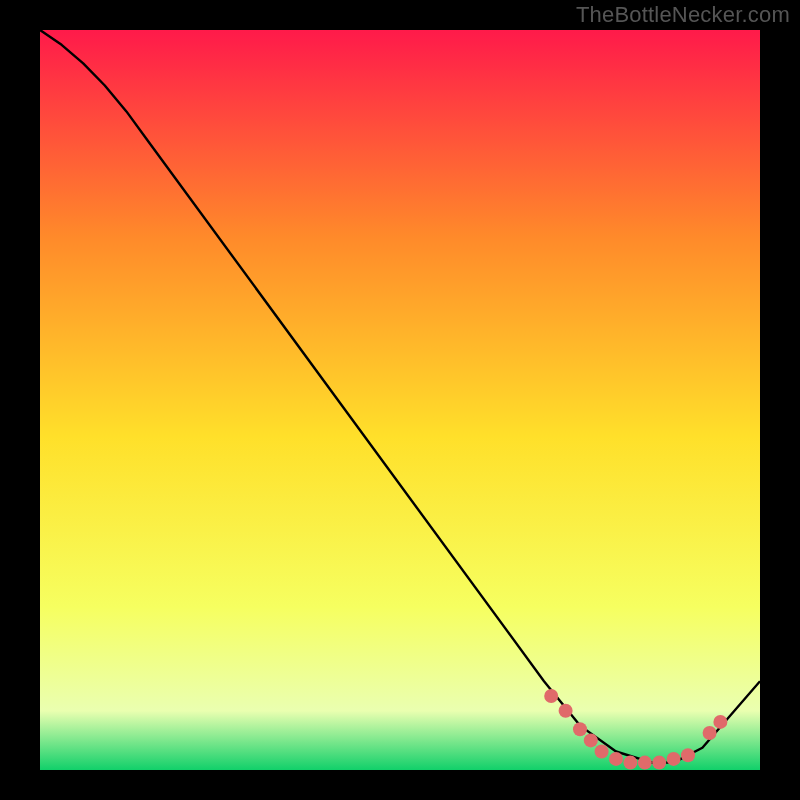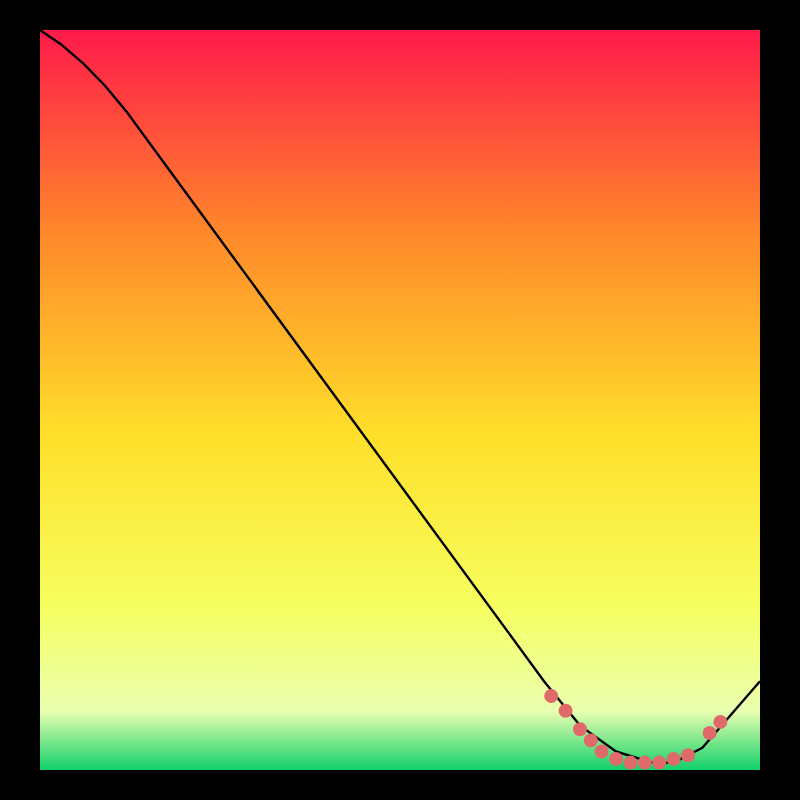--- a/index.html
+++ b/index.html
@@ -38,20 +38,21 @@
     display: block;
     width: 100%;
     height: 100%;
   }
 </style>
 </head>
 <body>
 
 <div class="frame">
 
+  <div class="watermark">TheBottleNecker.com</div>
 
   <div class="plot-area">
     <svg viewBox="0 0 720 740" preserveAspectRatio="none">
       <defs>
         <linearGradient id="bg-grad" x1="0" y1="0" x2="0" y2="1">
           <stop id="g0" offset="0%" stop-color="#ff1a4a"></stop>
           <stop id="g1" offset="28%" stop-color="#ff8a2a"></stop>
           <stop id="g2" offset="55%" stop-color="#ffe02a"></stop>
           <stop id="g3" offset="78%" stop-color="#f6ff60"></stop>
           <stop id="g4" offset="92%" stop-color="#eaffb0"></stop>

